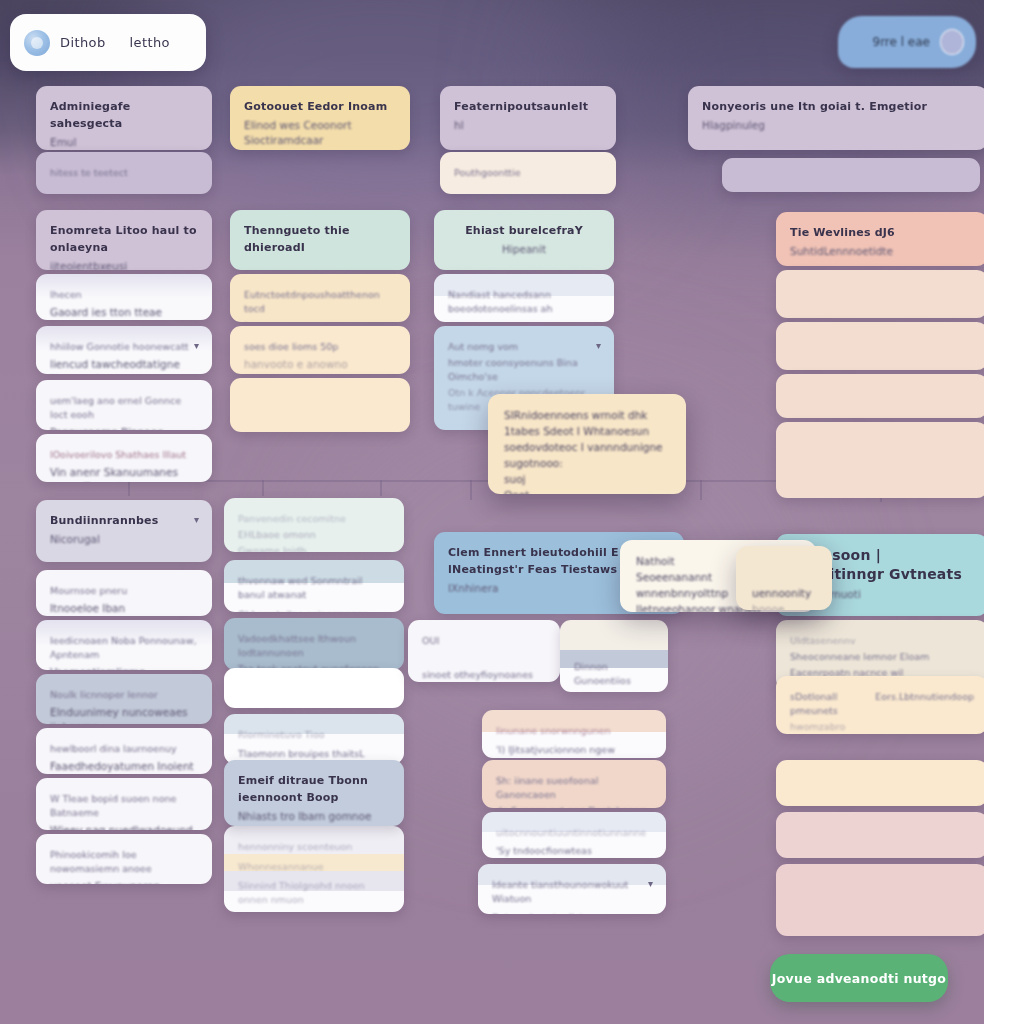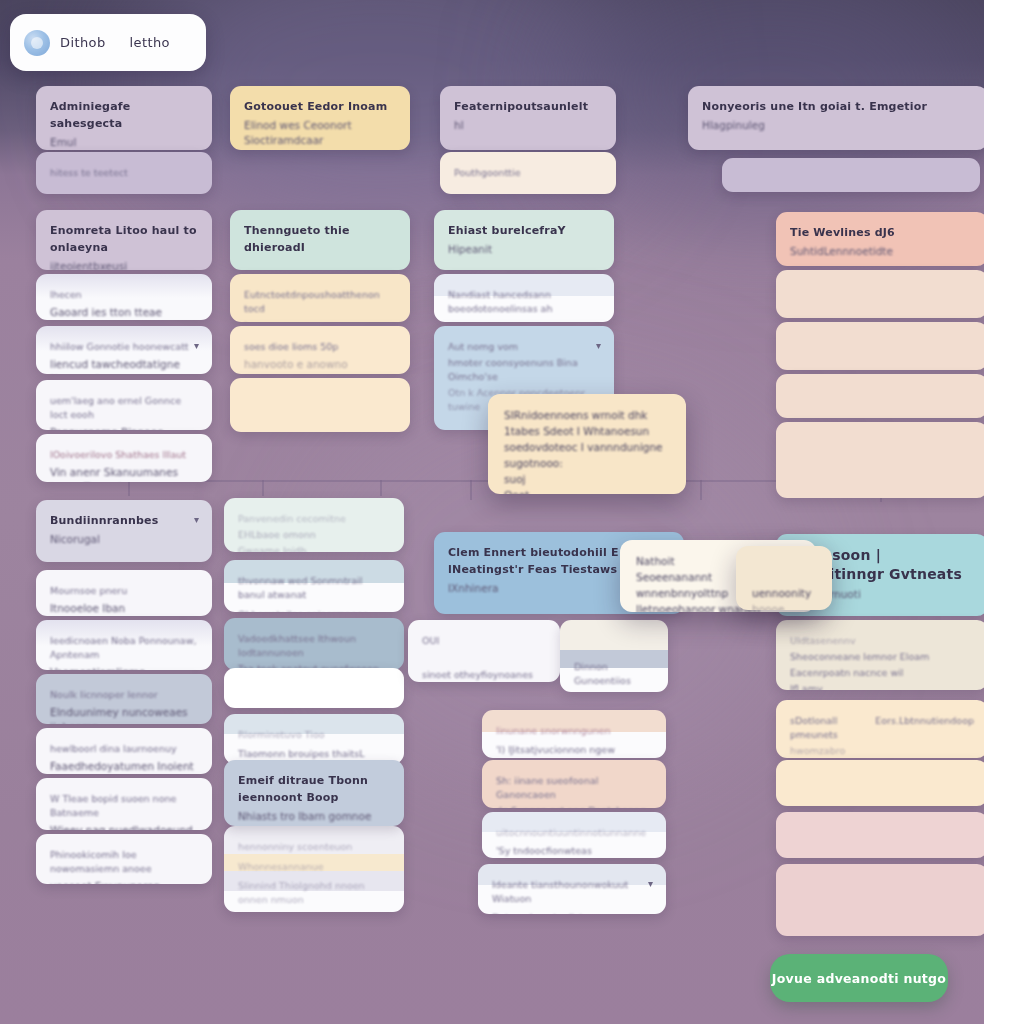--- a/index.html
+++ b/index.html
@@ -139,21 +139,21 @@
 
   
   .c-lav   { background: #cfc2d6; }
   .c-lav2  { background: #c8bcd4; }
   .c-white { background: #f7f6fa; }
   .c-whiteb{ background: linear-gradient(180deg,#e3e2ef 0%,#f9f9fc 52%); }
   .c-amber { background: #f3ddab; }
   .c-cream { background: #f8e6c8; }
   .c-cream2{ background: #fae9cf; }
   .c-mint  { background: #cfe4dd; }
-  .c-mint2 { background: #d6e7e1; }
+  .c-mint2 { background: #d6e7e1; text-align: center; }
   .c-blue  { background: #c4d7e8; }
   .c-blued { background: #9cc0dc; }
   .c-steel { background: #a8bccd; }
   .c-salmon{ background: #f1c3b6; }
   .c-peach { background: #f2ddd0; }
   .c-peach2{ background: #f1d7ca; }
   .c-pink  { background: #eed3d3; }
   .c-pink2 { background: #ecd0d0; }
   .c-teal  { background: #a9d8dd; }
   .c-grey  { background: #d9d7e4; }
@@ -220,20 +220,24 @@
   <div class="glow g1"></div>
   <div class="glow g2"></div>
   <div class="glow g3"></div>
 
   <div class="header-pill">
     <div class="brand-logo"></div>
     <div class="hp-label">Dithob</div>
     <div class="hp-label l2">lettho</div>
   </div>
 
+  <div class="user-pill">
+    <div class="up-text">9rre l eae</div>
+    <div class="avatar"></div>
+  </div>
 
   <div class="line h" style="left:60px; top:480px; width:900px;"></div>
   <div class="line v" style="left:60px; top:462px; height:20px;"></div>
   <div class="line v" style="left:128px; top:480px; height:16px;"></div>
   <div class="line v" style="left:262px; top:480px; height:16px;"></div>
   <div class="line v" style="left:380px; top:480px; height:16px;"></div>
   <div class="line v" style="left:470px; top:480px; height:20px;"></div>
   <div class="line v" style="left:700px; top:480px; height:20px;"></div>
   <div class="line v" style="left:880px; top:480px; height:22px;"></div>
 
@@ -456,21 +460,21 @@
     <div class="t2">Nilenbornuoti</div>
   </div>
 
   <div class="card" style="left:776px; top:620px; width:212px; height:70px; background:#ede6d8;">
     <div class="t3" style="opacity:.6;">UIdtasenennv</div>
     <div class="t3">Sheoconneane lemnor Eloam</div>
     <div class="t3">Eacenrpoatn nacnce wil</div>
     <div class="t3">Ifl amv</div>
   </div>
 
-  <div class="card c-cream2" style="left:776px; top:700px; width:212px; height:58px;">
+  <div class="card c-cream2" style="left:776px; top:676px; width:212px; height:58px;">
     <div class="row-flex">
       <div class="t3">sDotlonall pmeunets</div>
       <div class="t3">Eors.Lbtnnutiendoop</div>
     </div>
     <div class="t3" style="opacity:.55;">hwomzabro</div>
   </div>
 
   <div class="card c-cream2" style="left:776px; top:760px; width:212px; height:46px;"></div>
   <div class="card c-pink" style="left:776px; top:812px; width:212px; height:46px;"></div>
   <div class="card c-pink2" style="left:776px; top:864px; width:212px; height:72px;"></div>

